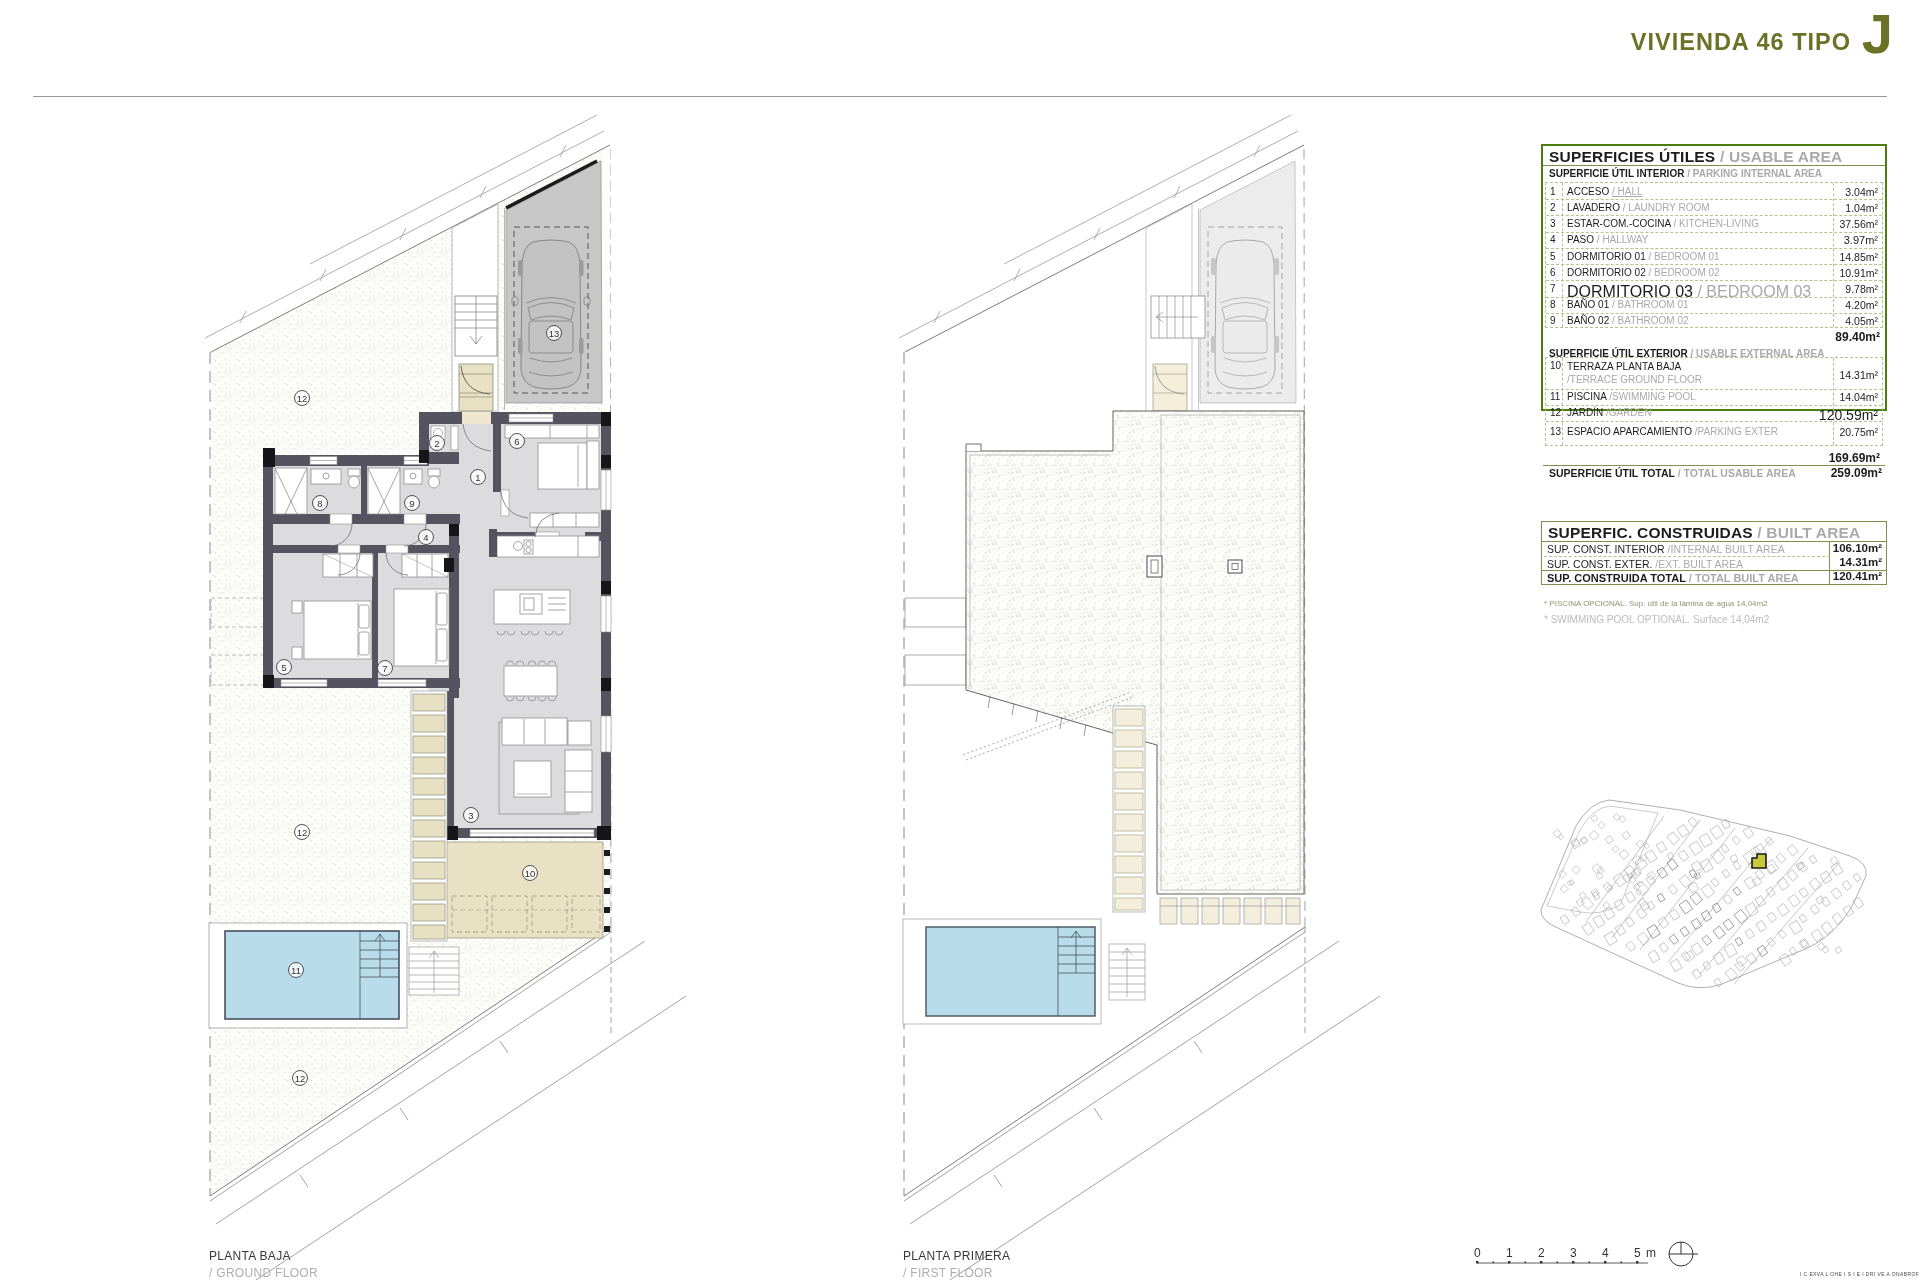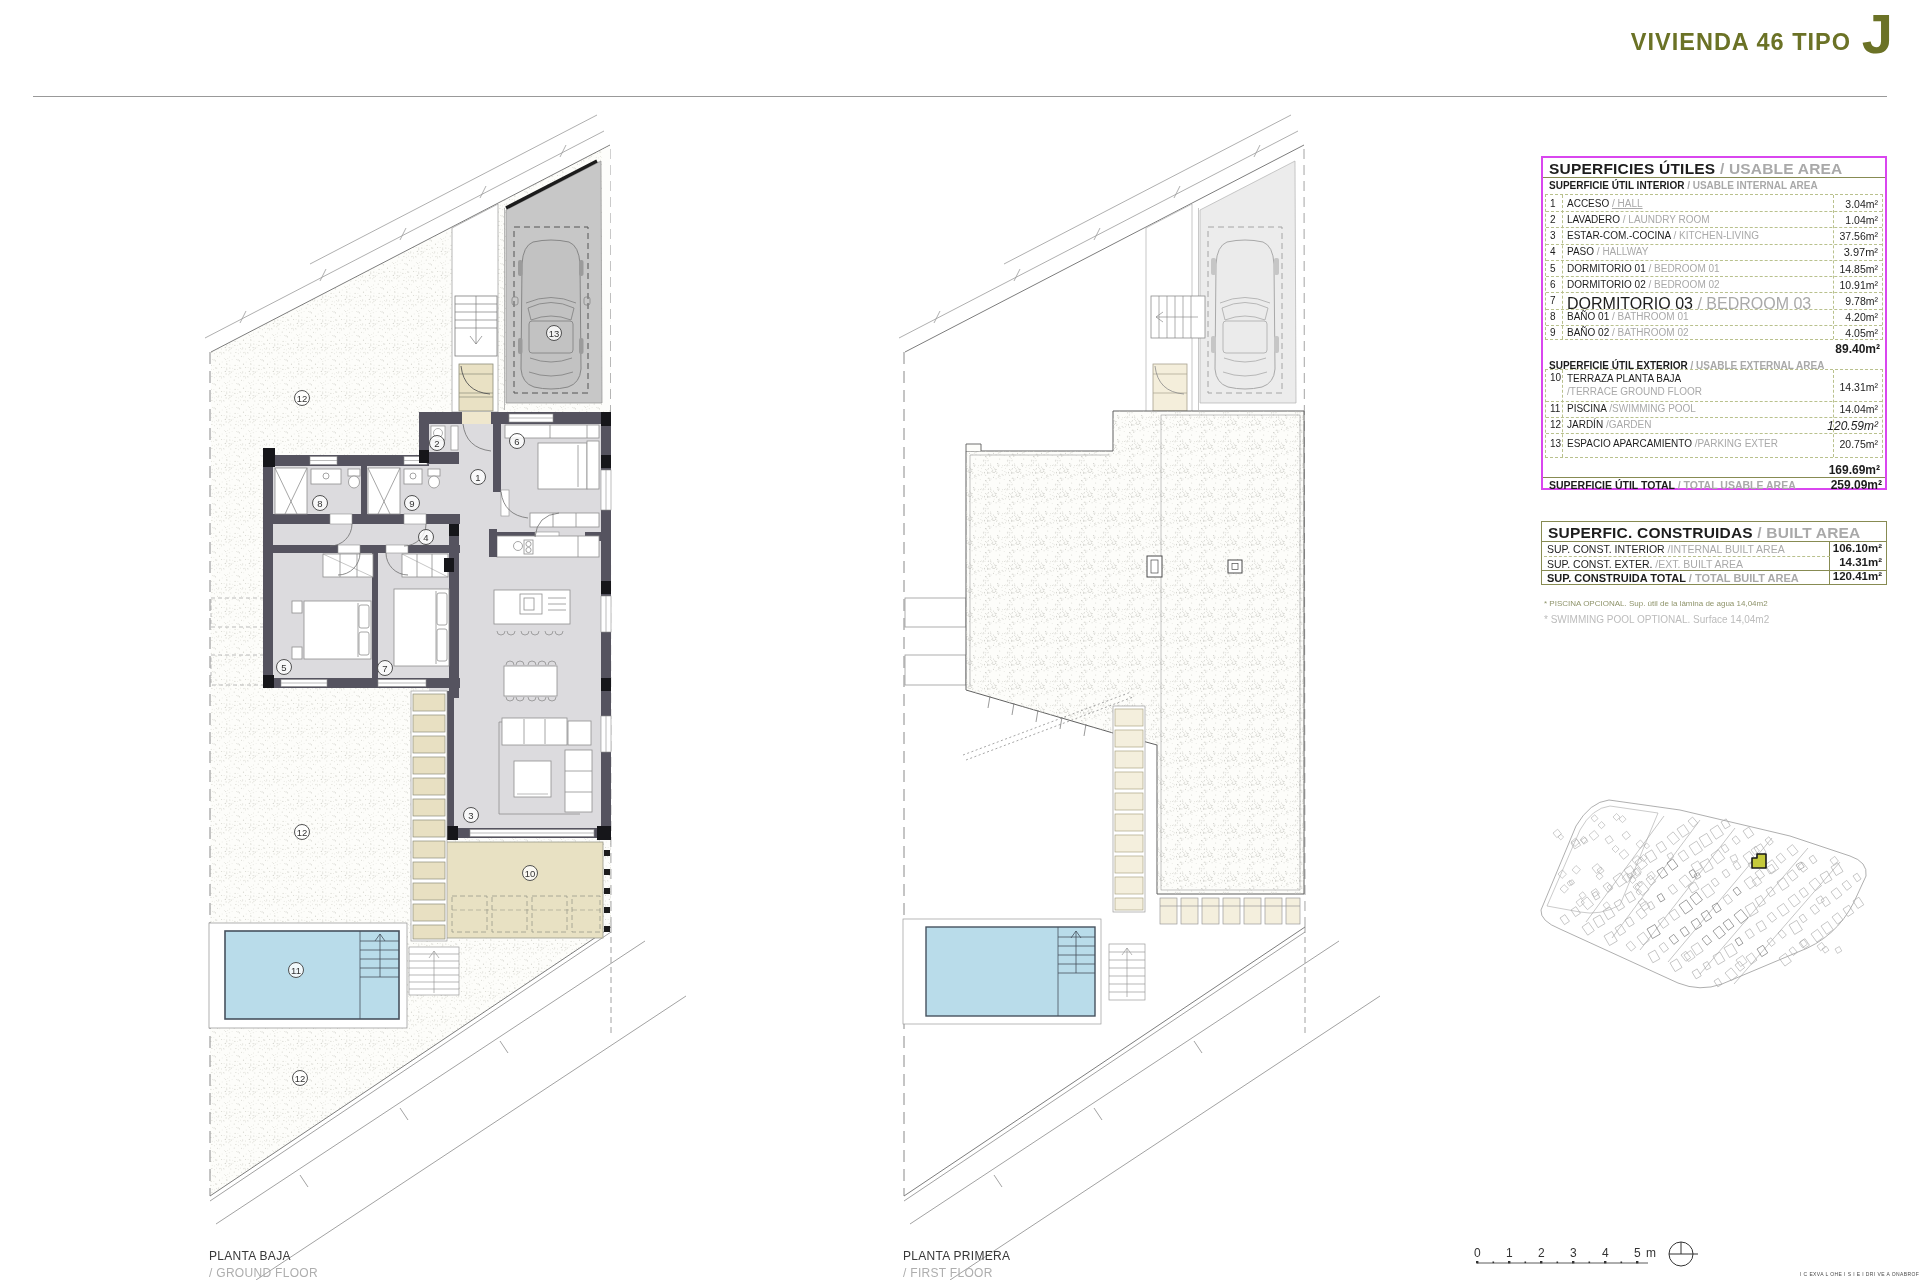--- a/index.html
+++ b/index.html
@@ -943,27 +943,27 @@
   <g stroke="#333" stroke-width="1" fill="none">
     <circle cx="1681" cy="1254" r="12"></circle>
     <line x1="1669" y1="1254" x2="1698" y2="1254"></line>
     <line x1="1681" y1="1254" x2="1681" y2="1242"></line>
   </g>
 
   <text x="1800" y="1276" font-family="Liberation Sans, sans-serif" font-size="5" fill="#4a4a4a" letter-spacing="0.4">I C EXVA L OHE I S I E I DRI VE A ONABROF I OWG V</text>
 
   </svg>
 
-  <div id="table1" class="abs" style="left:1541px;top:156px;width:346px;height:334px;border:2px solid #d946ef;box-sizing:border-box;background:#fff;">
+  <div id="table1" class="abs" style="left:1541px;top:144px;width:346px;height:267px;border:2px solid #4d7c0f;box-sizing:border-box;background:#fff;">
 
     <div style="position:absolute;left:0;top:0;width:100%;height:19px;border-bottom:1px solid #878b52;">
       <span style="position:absolute;left:6px;top:2px;font-size:15.5px;font-weight:bold;color:#1c1c1c;letter-spacing:0.2px;">SUPERFICIES ÚTILES <span style="color:#a9a9a9;">/ USABLE AREA</span></span>
     </div>
 
-    <div style="position:absolute;left:6px;top:22px;font-size:10px;font-weight:bold;color:#1c1c1c;">SUPERFICIE ÚTIL INTERIOR <span style="color:#a9a9a9;">/ USABLE INTERNAL AREA</span></div>
+    <div style="position:absolute;left:6px;top:22px;font-size:10px;font-weight:bold;color:#1c1c1c;">SUPERFICIE ÚTIL INTERIOR <span style="color:#a9a9a9;">/ PARKING INTERNAL AREA</span></div>
 
     <div id="introws" style="position:absolute;left:2px;top:36px;width:338px;height:146px;border:1px dashed #b9c18d;box-sizing:border-box;">
       <div style="position:absolute;left:16px;top:0;bottom:0;border-left:1px dashed #b9c18d;"></div>
       <div style="position:absolute;left:287px;top:0;bottom:0;border-left:1px dashed #b9c18d;"></div>
       <div style="position:absolute;left:4px;top:2.6px;font-size:10px;color:#1c1c1c;">1</div>
       <div style="position:absolute;left:21px;top:2.6px;font-size:10px;color:#1c1c1c;white-space:nowrap;">ACCESO <span style="color:#a9a9a9;text-decoration:underline;">/ HALL</span></div>
       <div style="position:absolute;right:4px;top:2.6px;font-size:10.5px;color:#1c1c1c;">3.04m²</div>
       <div style="position:absolute;left:0;right:0;top:16.2px;border-top:1px dashed #b9c18d;"></div>
       <div style="position:absolute;left:4px;top:18.8px;font-size:10px;color:#1c1c1c;">2</div>
       <div style="position:absolute;left:21px;top:18.8px;font-size:10px;color:#1c1c1c;white-space:nowrap;text-align:right;">LAVADERO <span style="color:#a9a9a9;">/ LAUNDRY ROOM</span></div>
@@ -1008,21 +1008,21 @@
       <div style="position:absolute;left:4px;top:2px;font-size:10px;color:#1c1c1c;">10</div>
       <div style="position:absolute;left:21px;top:2px;font-size:10px;color:#1c1c1c;line-height:13px;">TERRAZA PLANTA BAJA<br><span style="color:#a9a9a9;">/TERRACE GROUND FLOOR</span></div>
       <div style="position:absolute;right:4px;top:11px;font-size:10.5px;color:#1c1c1c;">14.31m²</div>
       <div style="position:absolute;left:0;right:0;top:30.5px;border-top:1px dashed #b9c18d;"></div>
       <div style="position:absolute;left:4px;top:33px;font-size:10px;color:#1c1c1c;">11</div>
       <div style="position:absolute;left:21px;top:33px;font-size:10px;color:#1c1c1c;white-space:nowrap;">PISCINA <span style="color:#a9a9a9;">/SWIMMING POOL</span></div>
       <div style="position:absolute;right:4px;top:33px;font-size:10.5px;color:#1c1c1c;">14.04m²</div>
       <div style="position:absolute;left:0;right:0;top:46.5px;border-top:1px dashed #b9c18d;"></div>
       <div style="position:absolute;left:4px;top:49px;font-size:10px;color:#1c1c1c;">12</div>
       <div style="position:absolute;left:21px;top:49px;font-size:10px;color:#1c1c1c;white-space:nowrap;">JARDÍN <span style="color:#a9a9a9;">/GARDEN</span></div>
-      <div style="position:absolute;right:4px;top:49px;font-size:12px;color:#1c1c1c;font-style:italic;">120.59m²</div>
+      <div style="position:absolute;right:4px;top:49px;font-size:14px;color:#1c1c1c;">120.59m²</div>
       <div style="position:absolute;left:0;right:0;top:62.5px;border-top:1px dashed #b9c18d;"></div>
       <div style="position:absolute;left:4px;top:68px;font-size:10px;color:#1c1c1c;">13</div>
       <div style="position:absolute;left:21px;top:68px;font-size:10px;color:#1c1c1c;white-space:nowrap;">ESPACIO APARCAMIENTO <span style="color:#a9a9a9;">/PARKING EXTER</span></div>
       <div style="position:absolute;right:4px;top:68px;font-size:10.5px;color:#1c1c1c;">20.75m²</div>
     </div>
 
     <div style="position:absolute;right:5px;top:305px;font-size:12px;font-weight:bold;color:#1c1c1c;">169.69m²</div>
 
     <div style="position:absolute;left:0;right:0;top:319px;border-top:1.5px solid #878b52;height:13px;">
       <span style="position:absolute;left:6px;top:1px;font-size:10.5px;font-weight:bold;color:#1c1c1c;">SUPERFICIE ÚTIL TOTAL <span style="color:#a9a9a9;">/ TOTAL USABLE AREA</span></span>

